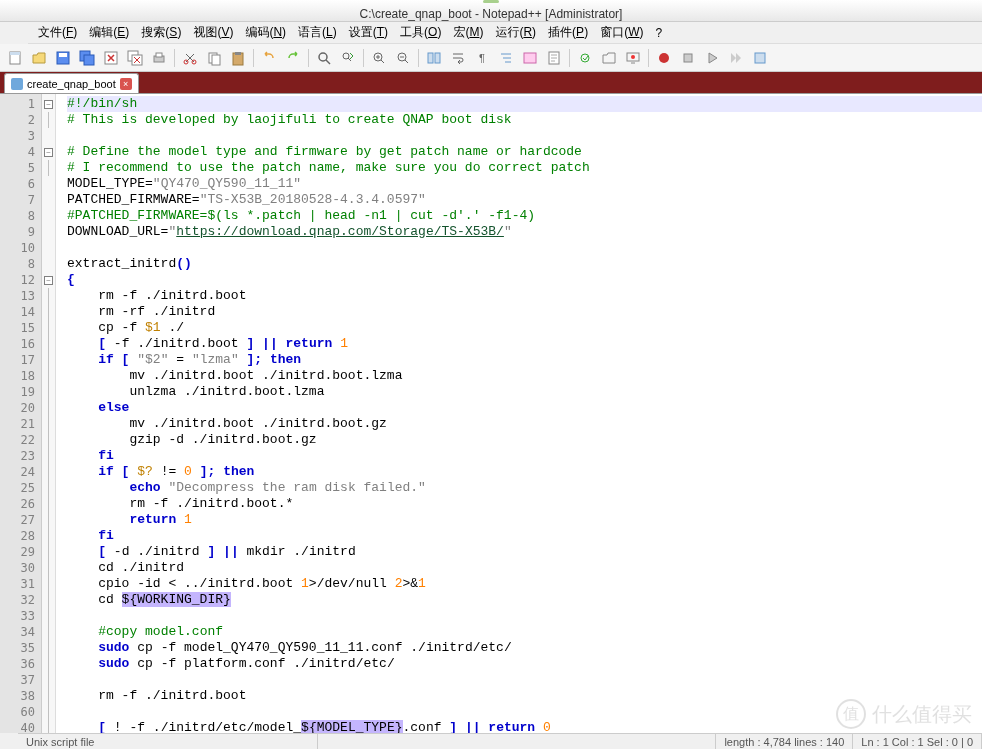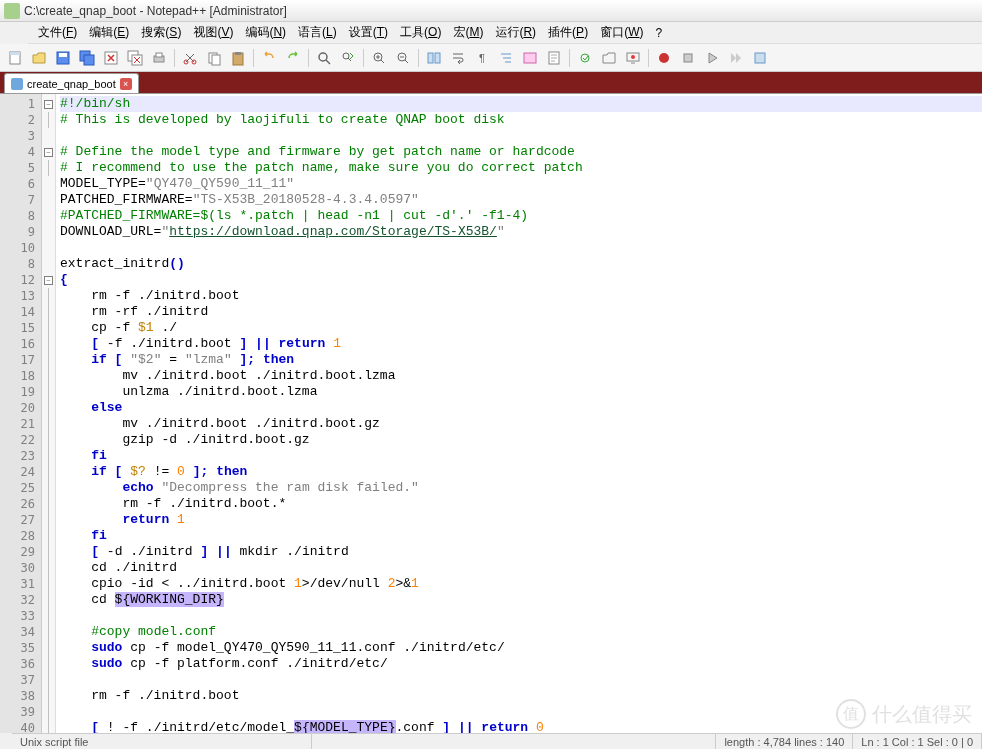--- a/index.html
+++ b/index.html
@@ -1,47 +1,47 @@
 <!DOCTYPE html>
 <html><head>
 <meta charset="utf-8">
 <style>
 * { margin: 0; padding: 0; box-sizing: border-box; }
 body { font-family: "Microsoft YaHei", Tahoma, sans-serif; font-size: 12px; background: #f0f0f0; width: 982px; height: 749px; overflow: hidden; position: relative; }
-.titlebar { height: 22px; background: linear-gradient(#fff,#e8e8e8); border-bottom: 1px solid #ccc; display: flex; align-items: center; padding: 0 4px; gap: 4px; }
+.titlebar { height: 22px; background: linear-gradient(#fff,#e8e8e8); border-bottom: 1px solid #ccc; display: flex; align-items: center; padding: 0 4px; gap: 4px; flex-direction: column; }
 .titlebar .app-icon { width: 16px; height: 16px; background: #a8d08d; border-radius: 2px; position: relative; }
 .titlebar .title { color: #333; }
 .menubar { height: 22px; background: #f0f0f0; border-bottom: 1px solid #ddd; display: flex; align-items: center; padding: 0 4px; margin-left: 28px; }
 .menubar .mitem { padding: 2px 6px; cursor: default; }
 .menubar .mitem u { text-decoration: underline; }
 .toolbar { height: 28px; background: #f5f5f5; border-bottom: 1px solid #ccc; display: flex; align-items: center; padding: 0 4px; gap: 2px; }
 .tbtn { width: 22px; height: 22px; display: flex; align-items: center; justify-content: center; border: 1px solid transparent; border-radius: 2px; cursor: pointer; }
 .tsep { width: 1px; height: 18px; background: #ccc; margin: 0 2px; }
 .tabbar { height: 22px; background: #7f1d1d; border-bottom: 1px solid #999; display: flex; align-items: flex-end; padding-left: 4px; }
 .tab { height: 20px; background: #fff; border: 1px solid #999; border-bottom: none; padding: 2px 6px; display: flex; align-items: center; gap: 4px; font-size: 11px; border-radius: 3px 3px 0 0; }
 .tab .tab-icon { width: 12px; height: 12px; background: #6fa8dc; border-radius: 2px; }
 .tab .tab-close { width: 12px; height: 12px; background: #d9534f; color: #fff; font-size: 9px; display: flex; align-items: center; justify-content: center; border-radius: 2px; cursor: pointer; }
 .editor { display: flex; height: calc(749px - 22px - 22px - 28px - 22px - 16px); background: #fff; }
 .gutter { width: 42px; background: #e4e4e4; border-right: 1px solid #ccc; text-align: right; padding-top: 2px; }
 .gutter .ln { height: 16px; line-height: 16px; padding-right: 6px; color: #808080; font-family: Consolas, monospace; font-size: 12px; }
 .foldcol { width: 14px; background: #f7f7f7; border-right: 1px solid #ddd; padding-top: 2px; }
 .foldcol .fm { height: 16px; display: flex; align-items: center; justify-content: center; }
 .foldcol .box { width: 9px; height: 9px; border: 1px solid #808080; background: #fff; font-size: 8px; line-height: 7px; text-align: center; color: #808080; cursor: pointer; }
 .foldcol .line { width: 1px; height: 16px; background: #c0c0c0; }
-.code { flex: 1; font-family: Consolas, "Courier New", monospace; font-size: 13px; padding-top: 2px; padding-left: 4px; overflow: hidden; white-space: pre; }
+.code { flex: 1; font-family: Consolas, "Courier New", monospace; font-size: 13px; padding-top: 2px; padding-left: 4px; overflow: hidden; white-space: pre; margin-left: 7px; }
 .code .row { height: 16px; line-height: 16px; }
 .code .row.hl { background: #e8e8ff; }
 .kw { color: #0000cc; font-weight: bold; }
 .cm { color: #008000; }
 .str { color: #808080; }
 .var { color: #c08000; }
 .num { color: #ff8000; }
 .url { color: #14532d; text-decoration: underline; }
 .sel { background: #c4b5fd; }
-.statusbar { position: absolute; bottom: 0; left: 12px; right: 0; height: 16px; background: #f0f0f0; border-top: 1px solid #ccc; display: flex; align-items: center; font-size: 11px; color: #555; }
+.statusbar { position: absolute; bottom: 0; left: 18px; right: 0; height: 16px; background: #f0f0f0; border-top: 1px solid #ccc; display: flex; align-items: center; font-size: 11px; color: #555; }
 .statusbar .cell { border-right: 1px solid #ccc; padding: 0 8px; height: 100%; display: flex; align-items: center; }
 .watermark { position: absolute; right: 10px; bottom: 20px; opacity: 0.25; font-size: 20px; color: #888; display: flex; align-items: center; gap: 6px; pointer-events: none; }
 .watermark .wm-icon { width: 30px; height: 30px; border: 2px solid #888; border-radius: 50%; display: flex; align-items: center; justify-content: center; font-size: 16px; }
 svg { display: block; }
 </style>
 </head>
 <body>
 
 <div class="titlebar">
   <div class="app-icon"></div>
@@ -287,21 +287,21 @@
       <div class="ln">29</div>
       <div class="ln">30</div>
       <div class="ln">31</div>
       <div class="ln">32</div>
       <div class="ln">33</div>
       <div class="ln">34</div>
       <div class="ln">35</div>
       <div class="ln">36</div>
       <div class="ln">37</div>
       <div class="ln">38</div>
-      <div class="ln">39</div>
+      <div class="ln">60</div>
       <div class="ln">40</div>
     </div>
   <div class="foldcol" id="foldcol">
       <div class="fm">
         <div class="box">−</div>
       </div>
       <div class="fm">
         <div class="line"></div>
       </div>
       <div class="fm"></div>

